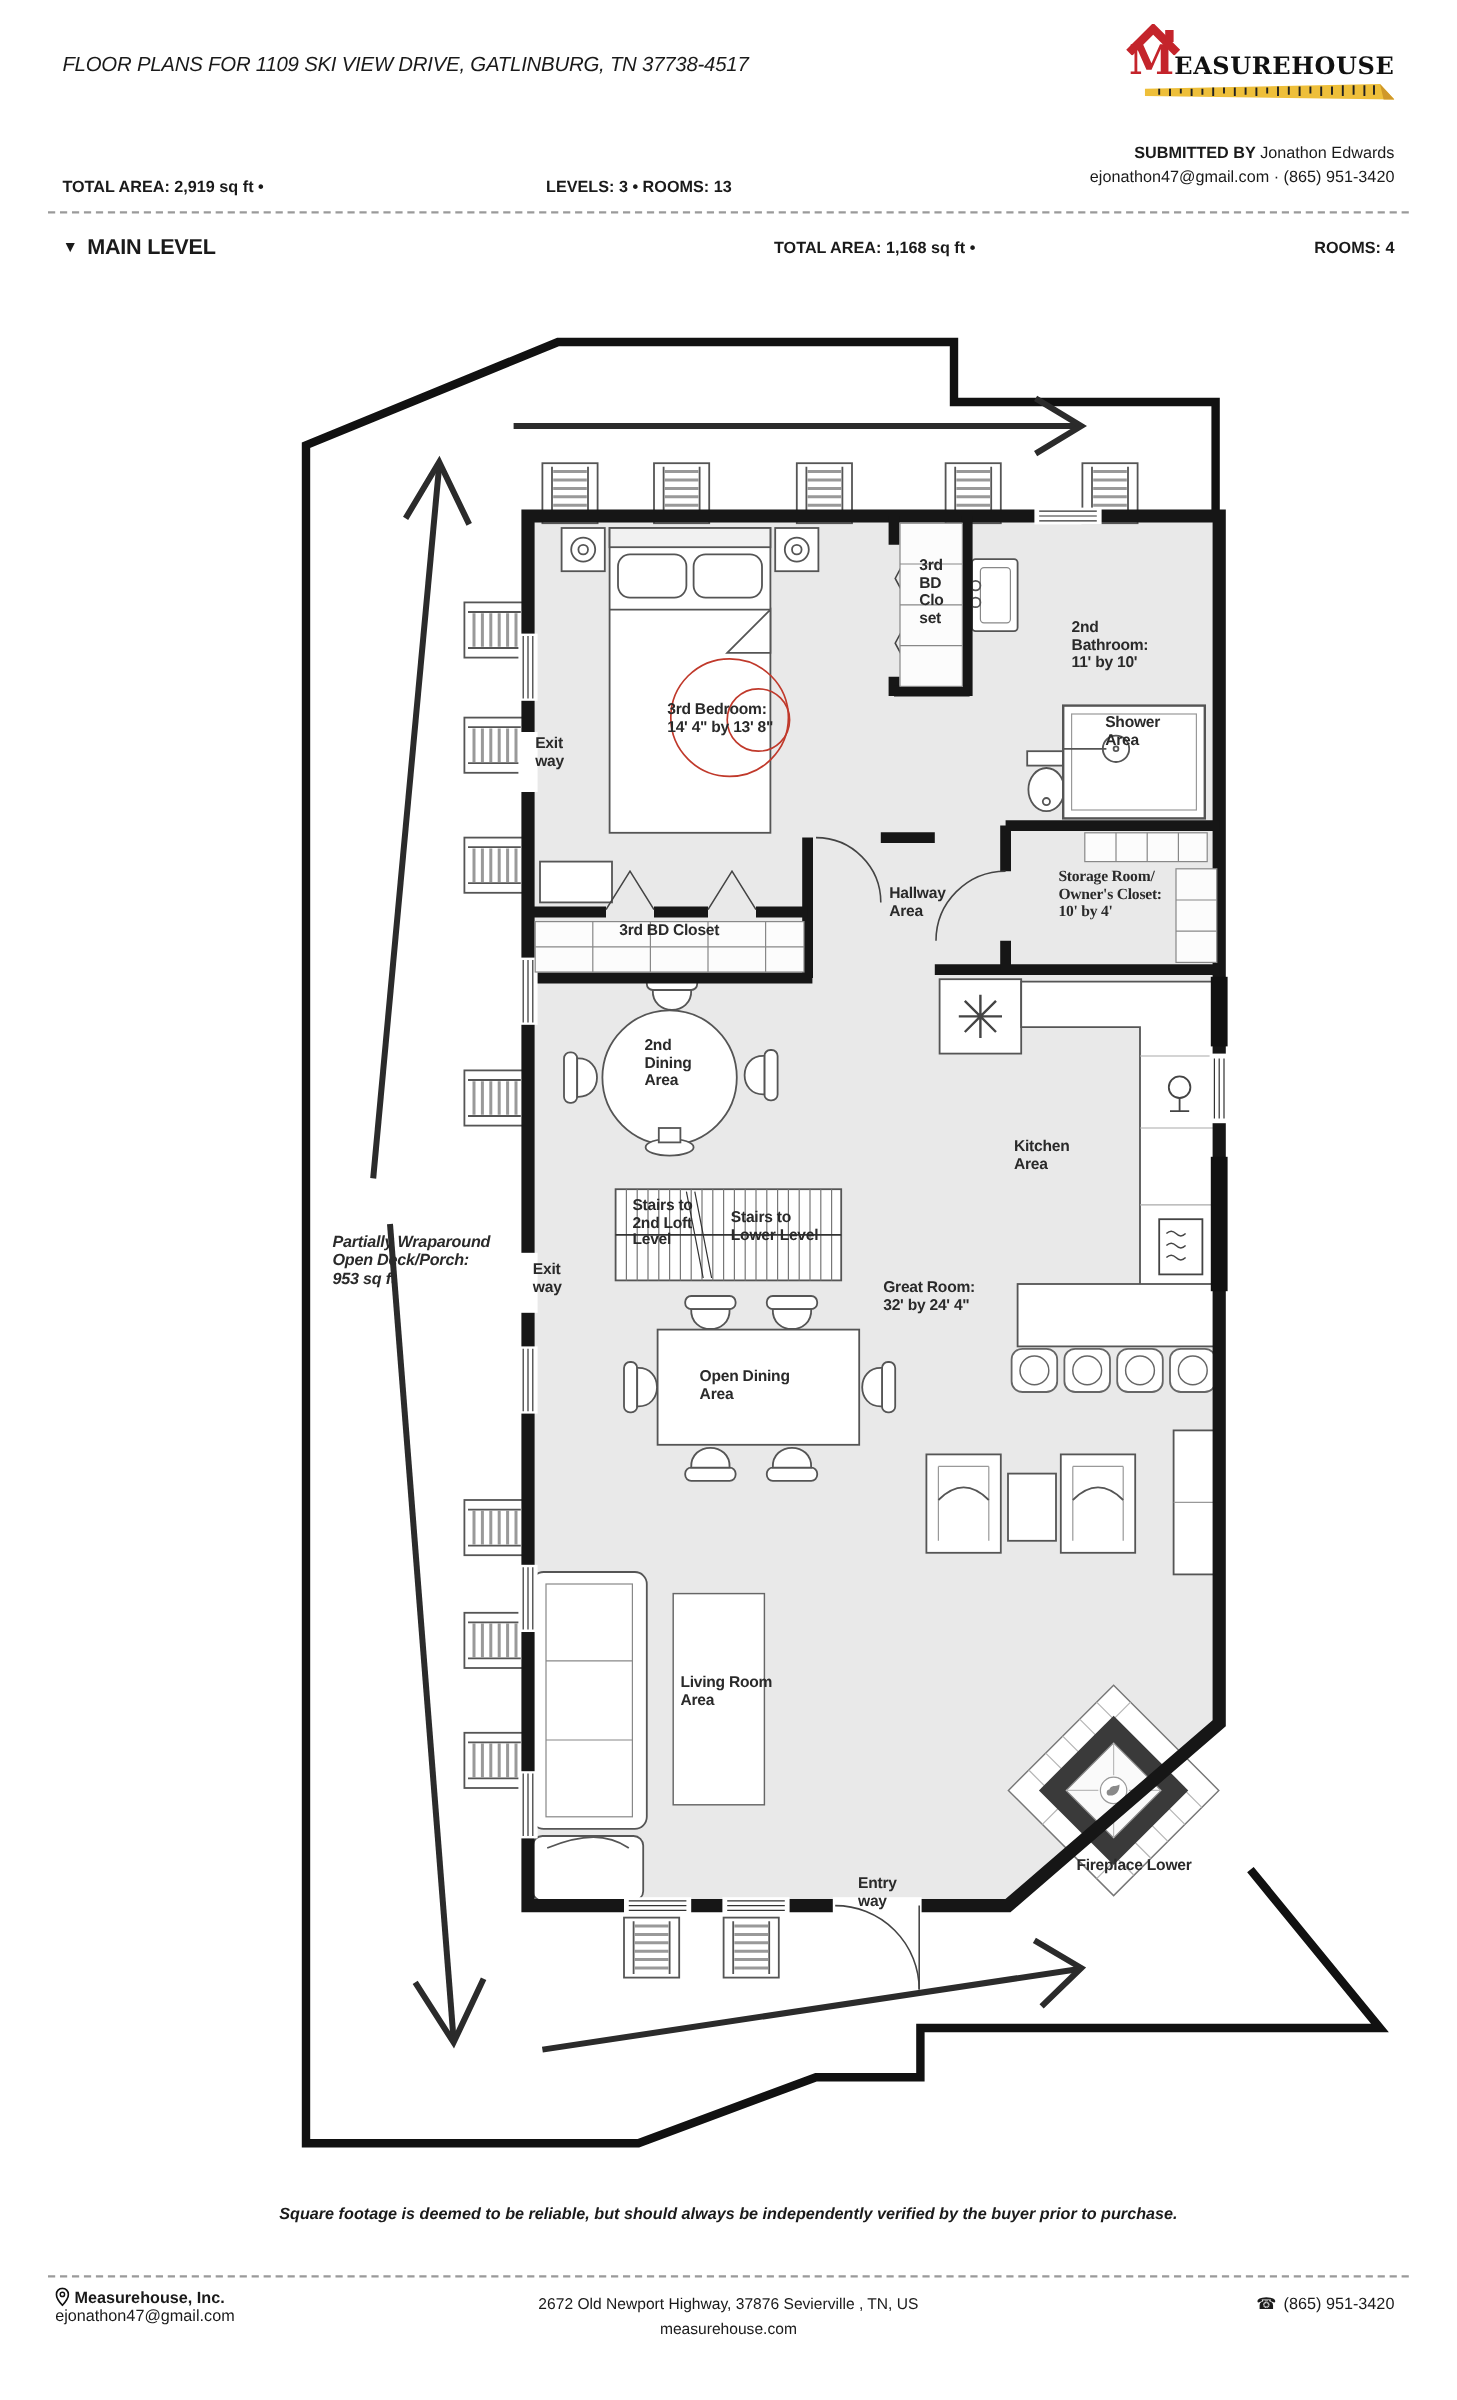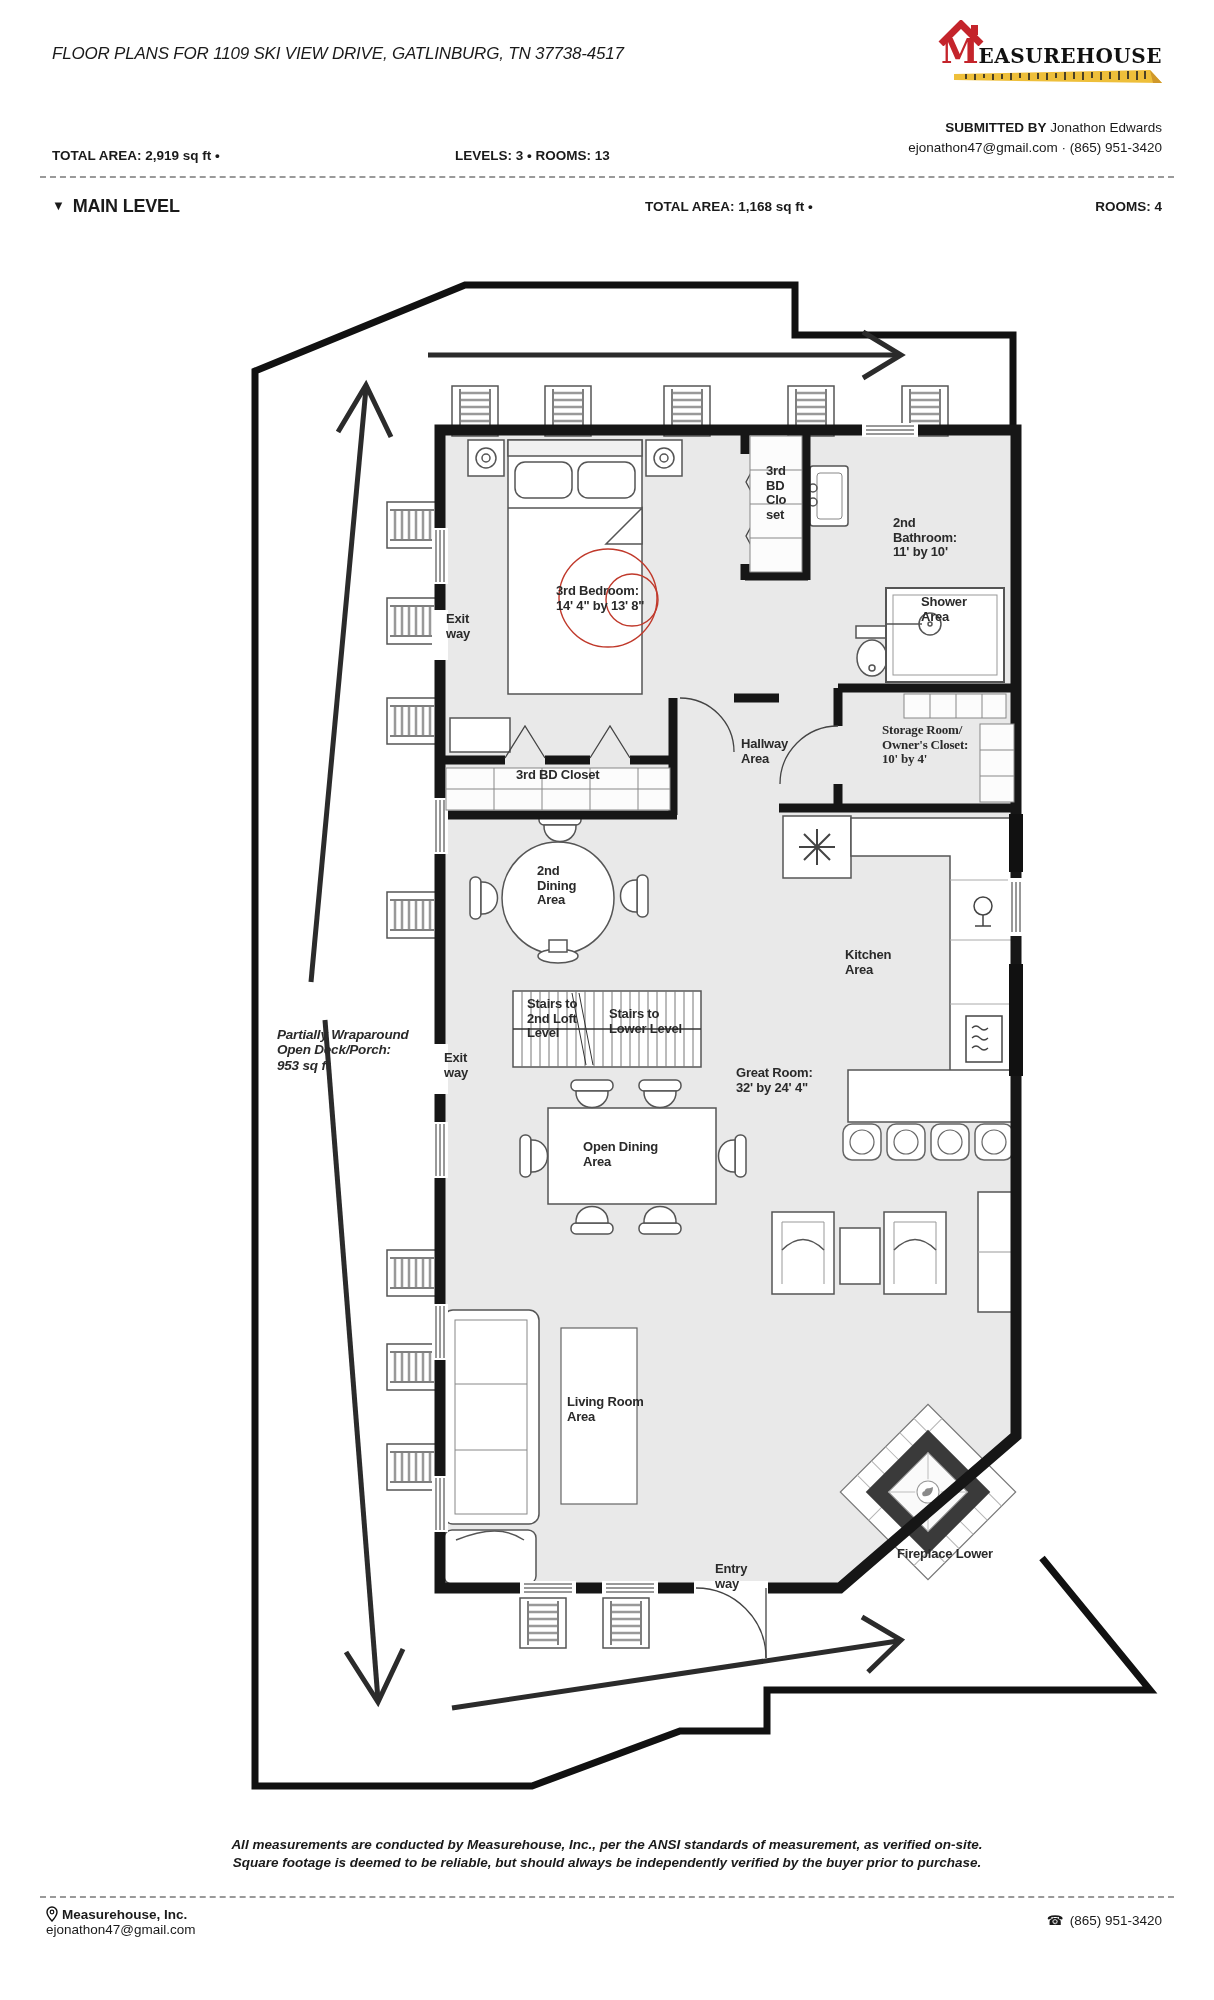--- a/index.html
+++ b/index.html
@@ -337,34 +337,37 @@
 way</div>
   <div class="plbl" style="left:446px;top:612px;">Exit
 way</div>
   <div class="plbl" style="left:444px;top:1051px;">Exit
 way</div>
   <div class="plbl it" style="left:277px;top:1027px;">Partially Wraparound
 Open Deck/Porch:
 953 sq ft</div>
 
   <div class="disclaimer">
-    <div>All measurements are conducted by Measurehouse, Inc., per the ANSI standards of measurement, as verified on-site.</div>
     <div>Square footage is deemed to be reliable, but should always be independently verified by the buyer prior to purchase.</div>
   </div>
 
   <div class="dash dash2"></div>
 
   <div class="f-left">
     <div>
       <svg class="pin" width="12" height="16" viewBox="0 0 12 16">
         <path d="M6,1 C3.2,1 1,3.2 1,6 c0,3.6 5,9 5,9 s5,-5.4 5,-9 C11,3.2 8.8,1 6,1 Z" fill="none" stroke="#111" stroke-width="1.4"></path>
         <circle cx="6" cy="6" r="1.8" fill="none" stroke="#111" stroke-width="1.2"></circle>
       </svg><span class="co">Measurehouse, Inc.</span>
     </div>
     <div>ejonathon47@gmail.com</div>
   </div>
 
+  <div class="f-center">
+    <div>2672 Old Newport Highway, 37876 Sevierville , TN, US</div>
+    <div>measurehouse.com</div>
+  </div>
 
   <div class="f-right">
     <span class="ph">☎</span><span>(865) 951-3420</span>
   </div>
 
 </div>
 
 </body></html>

